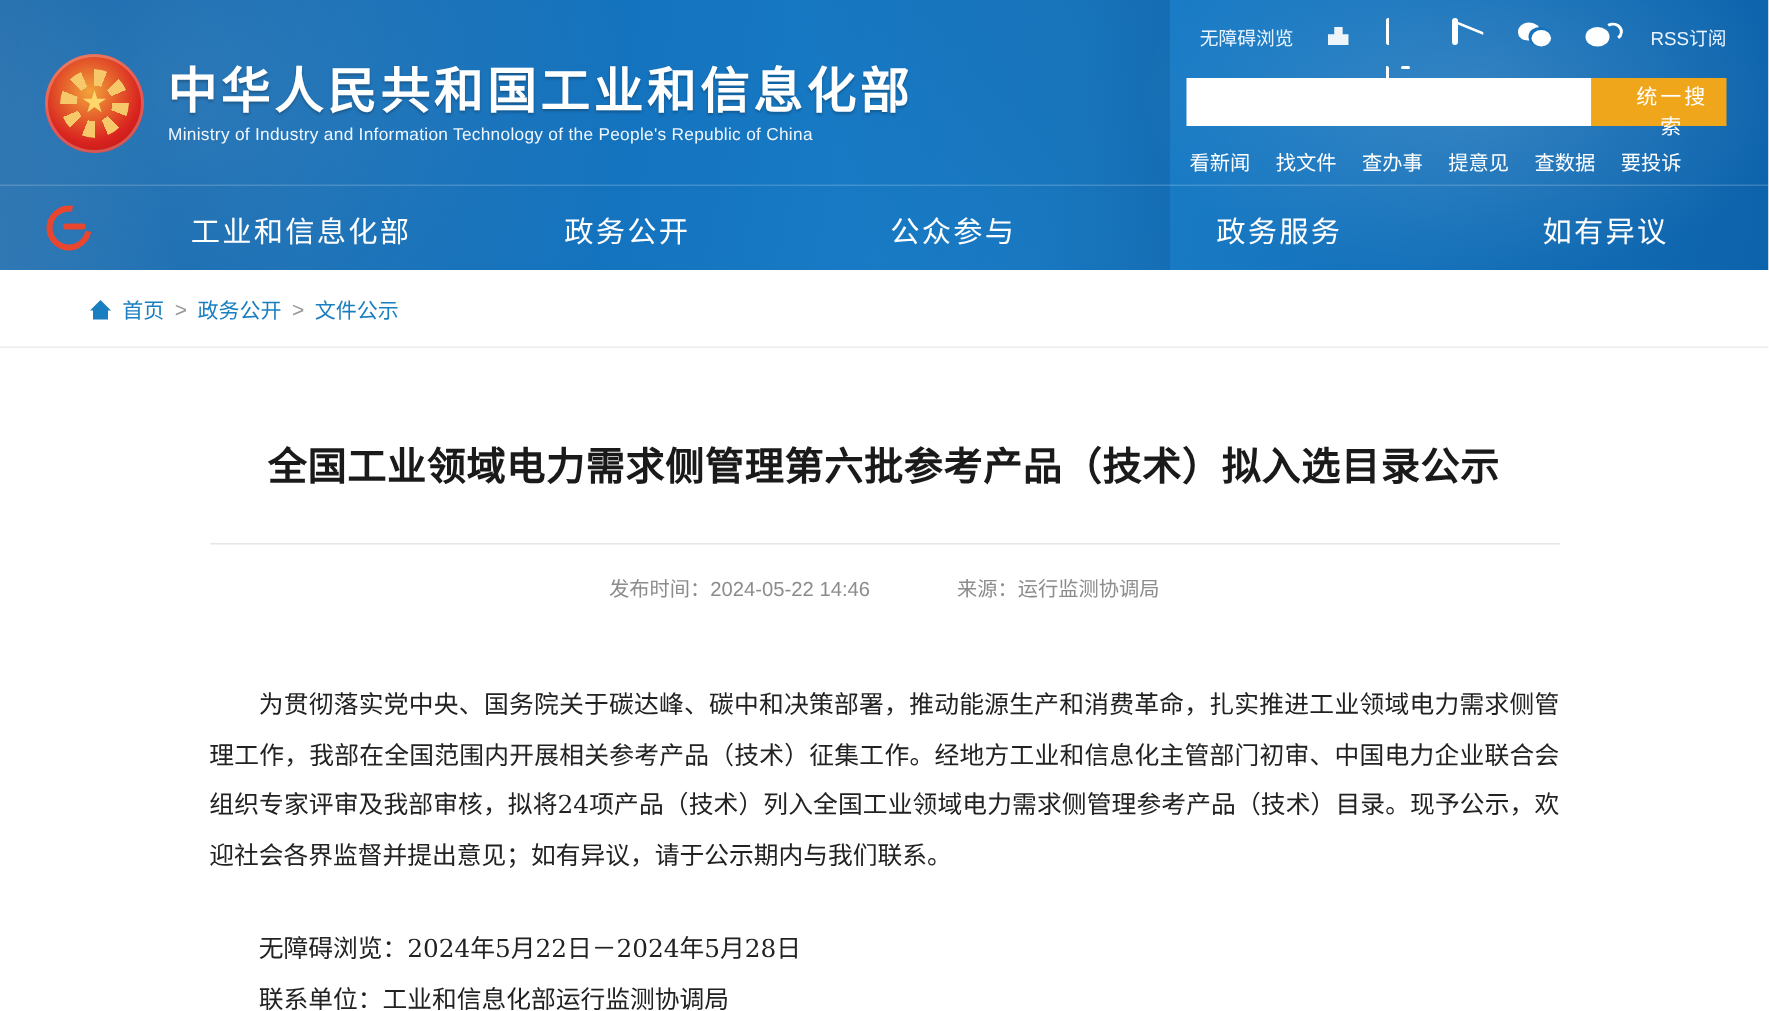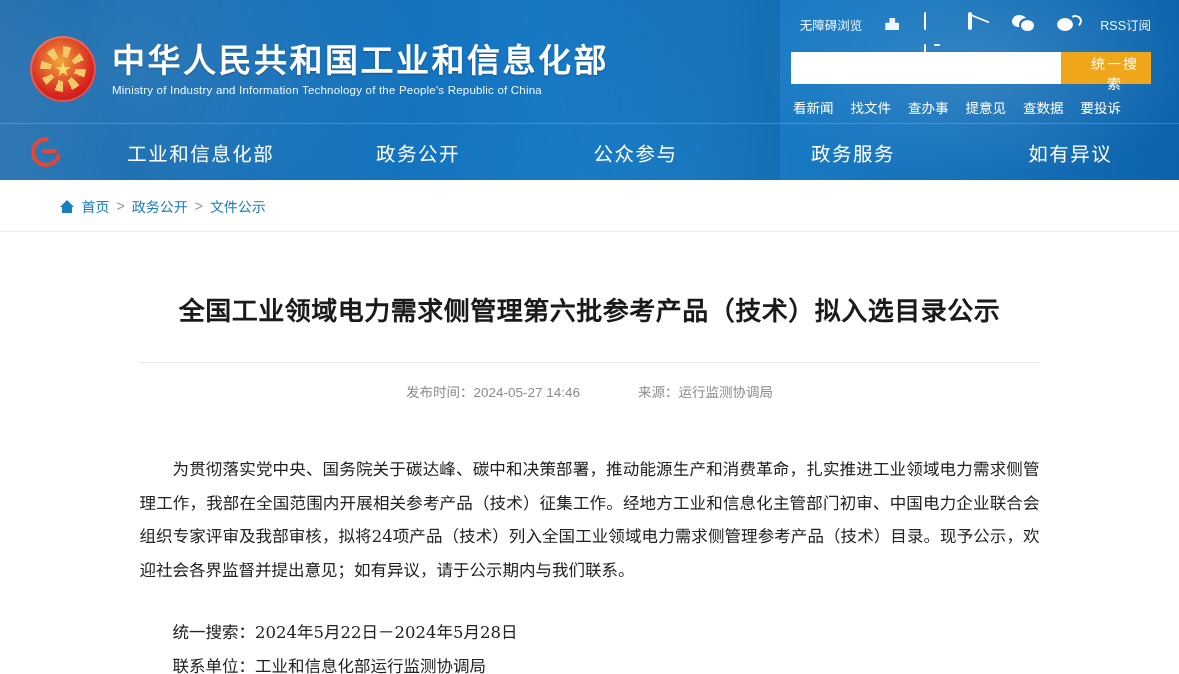--- a/index.html
+++ b/index.html
@@ -434,28 +434,28 @@
     <span class="sep">&gt;</span>
     <span class="cur">文件公示</span>
   </div>
 </div>
 
 <div class="article">
   <h1 class="art-title">全国工业领域电力需求侧管理第六批参考产品（技术）拟入选目录公示</h1>
 
   <div class="art-meta-line">
     <span>
-      <span>发布时间：</span><span>2024-05-27 14:46</span>
+      <span>发布时间：</span><span>2024-05-22 14:46</span>
     </span>
     <span>
       <span>来源：</span><span>运行监测协调局</span>
     </span>
   </div>
 
   <div class="art-body">
     <p class="indent">为贯彻落实党中央、国务院关于碳达峰、碳中和决策部署，推动能源生产和消费革命，扎实推进工业领域电力需求侧管理工作，我部在全国范围内开展相关参考产品（技术）征集工作。经地方工业和信息化主管部门初审、中国电力企业联合会组织专家评审及我部审核，拟将24项产品（技术）列入全国工业领域电力需求侧管理参考产品（技术）目录。现予公示，欢迎社会各界监督并提出意见；如有异议，请于公示期内与我们联系。</p>
     <div class="contact-block">
-      <div>统一搜索：2024年5月22日－2024年5月28日</div>
+      <div>无障碍浏览：2024年5月22日－2024年5月28日</div>
       <div>联系单位：工业和信息化部运行监测协调局</div>
 
     </div>
   </div>
 </div>
 
 </body></html>

